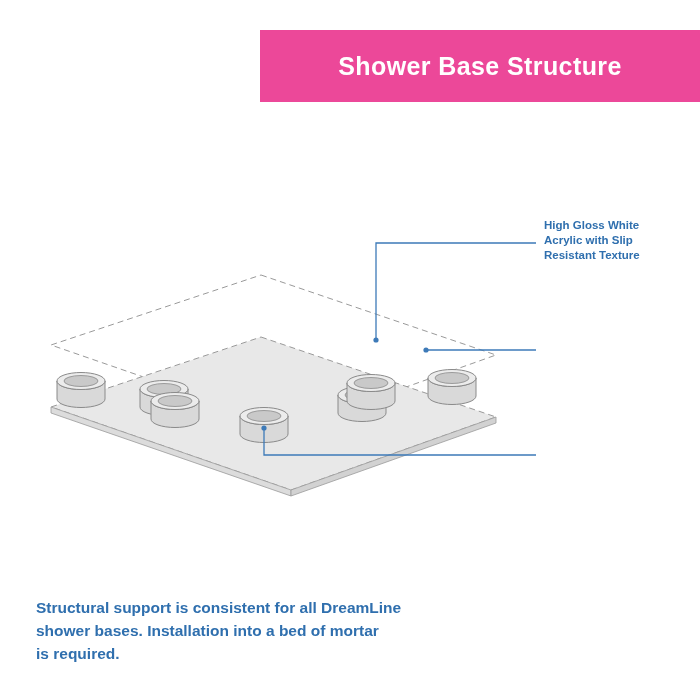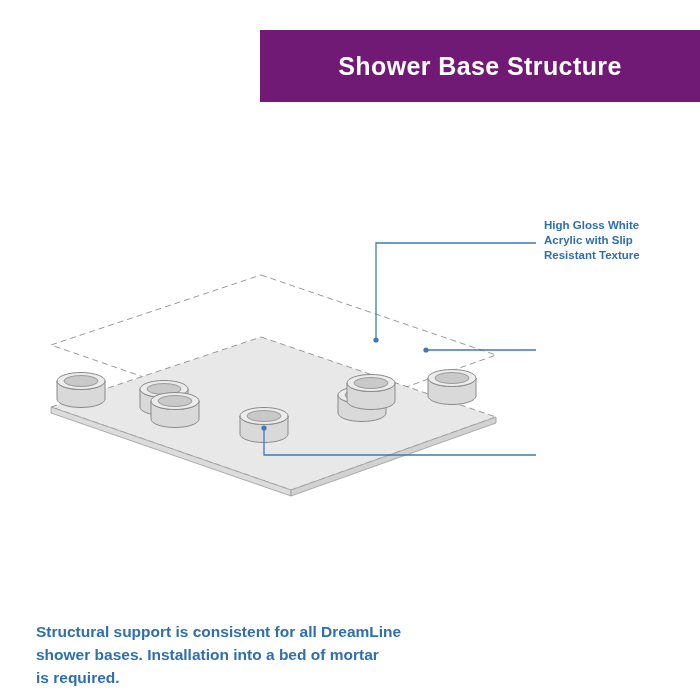--- a/index.html
+++ b/index.html
@@ -19,21 +19,21 @@
     height: 700px;
     background: #ffffff;
   }
   
   #header-bar {
     position: absolute;
     left: 260px;
     top: 30px;
     width: 440px;
     height: 72px;
-    background: #701a75;
+    background: #ec4899;
   }
   #header-title {
     position: absolute;
     left: 0;
     top: 0;
     width: 440px;
     height: 72px;
     line-height: 72px;
     text-align: center;
     color: #ffffff;
@@ -68,21 +68,20 @@
     position: absolute;
     left: 36px;
     top: 596px;
     width: 560px;
     color: #2f6fae;
     font-size: 15.5px;
     font-weight: bold;
     line-height: 23px;
     font-family: "Liberation Sans", sans-serif;
     white-space: pre-line;
-    margin-top: 24px;
   }
 </style>
 </head>
 <body>
 
 <div id="page">
 
   <div id="header-bar">
     <div id="header-title">Shower Base Structure</div>
   </div>

